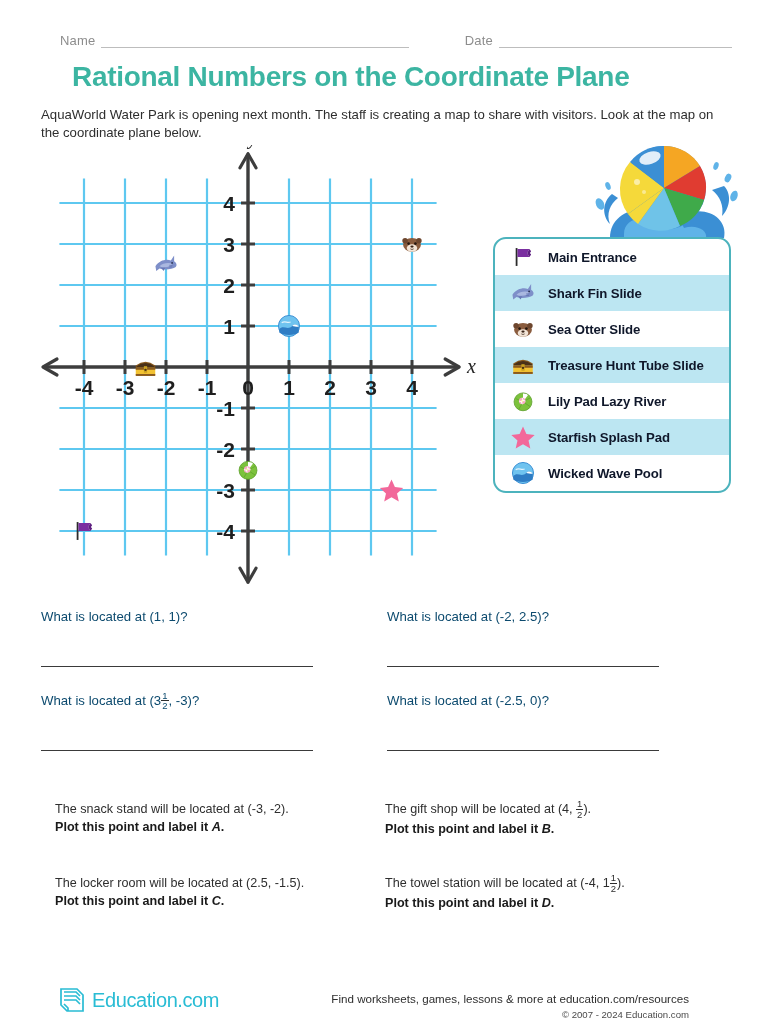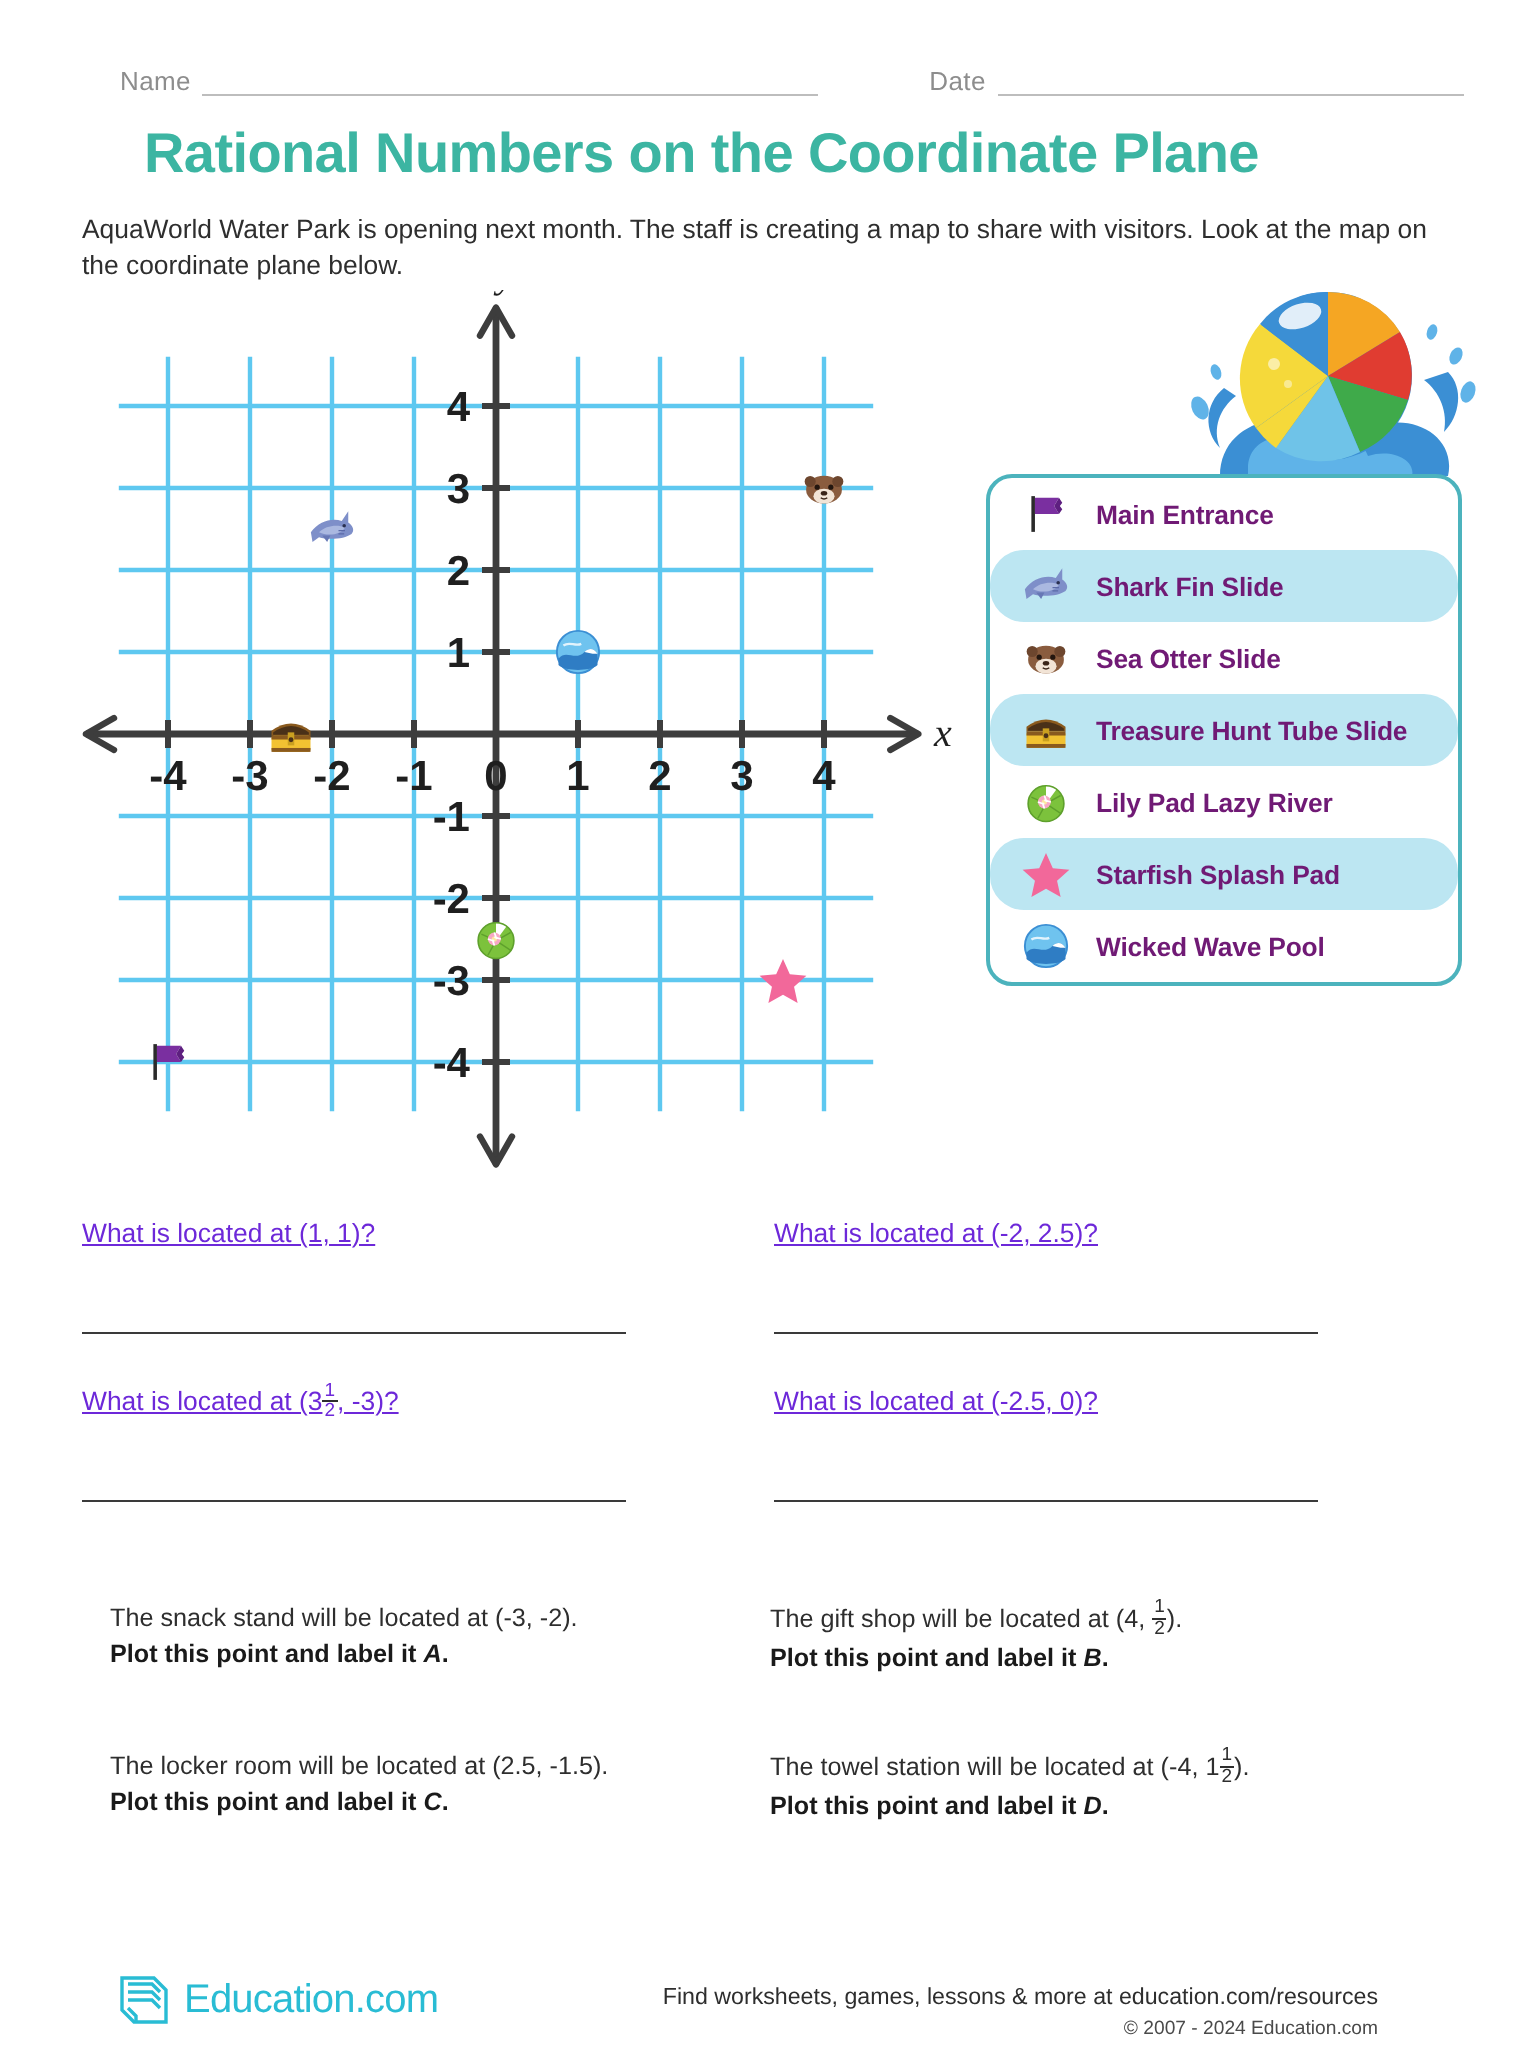--- a/index.html
+++ b/index.html
@@ -34,31 +34,31 @@
   .plane svg { display: block; }
 
   
   .ball-art { position: absolute; left: 588px; top: 138px; width: 155px; height: 112px; }
 
   
   .legend { position: absolute; left: 493px; top: 237px; width: 238px;
             border: 2.5px solid #4cb3bd; border-radius: 13px;
             background: #ffffff; overflow: hidden; }
   .legend-row { display: flex; align-items: center; height: 36px; padding-left: 12px; }
-  .legend-row.alt { background: #bce6f2; border-radius: 17px; }
+  .legend-row.alt { background: #bce6f2; }
   .legend-icon { width: 32px; height: 30px; display: flex; align-items: center;
                  justify-content: center; flex: 0 0 32px; }
-  .legend-label { font-size: 13.2px; color: #701a75; font-weight: 600;
+  .legend-label { font-size: 13.2px; color: #0f172a; font-weight: 600;
                   margin-left: 9px; letter-spacing: -0.1px; }
 
   
   .qgrid { position: absolute; left: 41px; top: 607px; width: 692px; }
   .qrow { display: flex; }
   .qcell { width: 50%; }
-  .qtext { font-size: 13.2px; color: #6d28d9; line-height: 19px; height: 26px; text-decoration: underline; }
+  .qtext { font-size: 13.2px; color: #0c4a6e; line-height: 19px; height: 26px; }
   .ansline { width: 272px; border-bottom: 1.2px solid #3a3a3a; height: 34px; }
 
   .qgrid2 { position: absolute; left: 55px; top: 800px; width: 692px; }
   .q2row { display: flex; margin-bottom: 36px; }
   .q2cell { width: 330px; }
   .q2line1 { font-size: 12.6px; color: #2e2e2e; line-height: 18px; }
   .q2line2 { font-size: 12.6px; color: #1a1a1a; font-weight: bold; line-height: 18px; }
   .q2line2 em { font-style: italic; }
 
   

